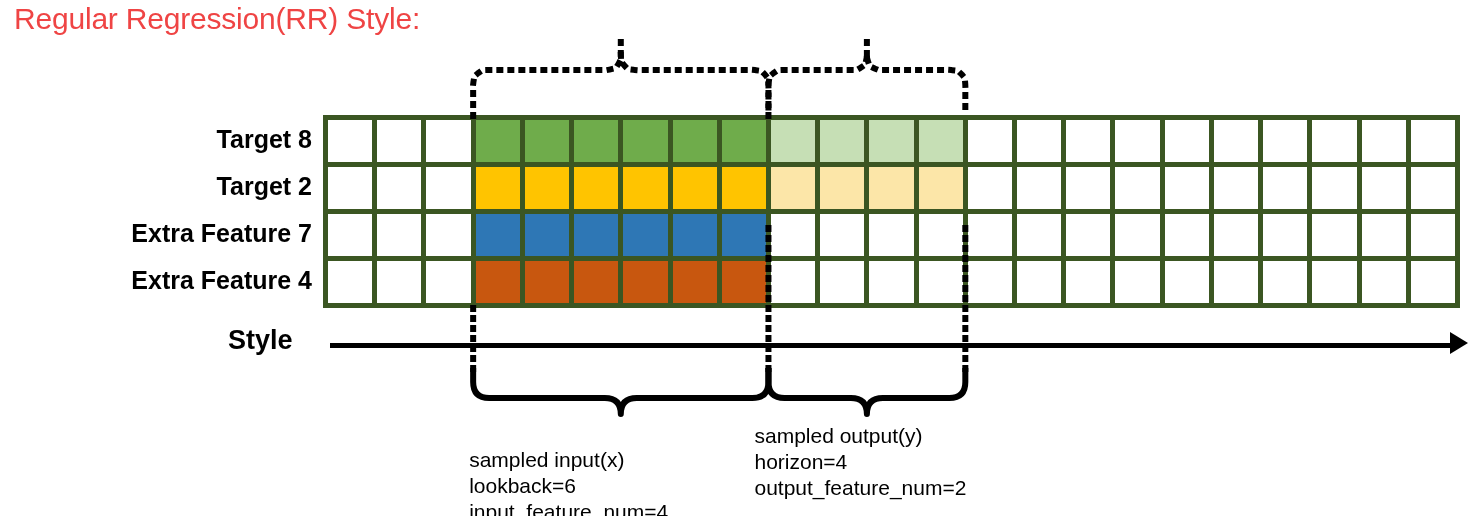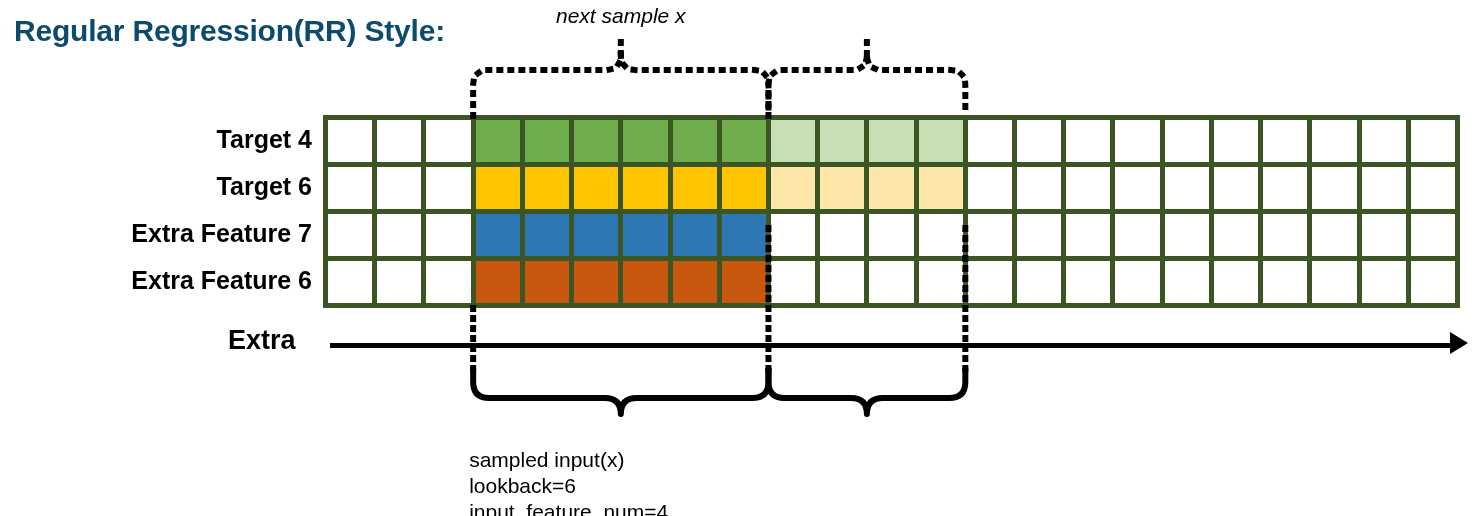--- a/index.html
+++ b/index.html
@@ -6,22 +6,22 @@
   body{
     width:1476px;height:516px;background:#ffffff;
     font-family:"Liberation Sans",sans-serif;
     position:relative;overflow:hidden;
   }
   #stage{position:absolute;left:0;top:0;width:1476px;height:516px;}
 
   
   .title{
     position:absolute;left:14px;top:2px;
-    font-size:30px;font-weight:700;color:#0c4a6e;
-    white-space:nowrap;letter-spacing:-0.2px;margin-top:12px;
+    font-size:30px;font-weight:400;color:#ef4444;
+    white-space:nowrap;letter-spacing:-0.2px;
   }
 
   
   .rowlabel{
     position:absolute;right:0;width:300px;
     text-align:right;
     font-size:25px;font-weight:700;color:#000;
     white-space:nowrap;
   }
   .rowlabel-wrap{position:absolute;left:0;width:312px;}
@@ -68,24 +68,24 @@
   }
 </style>
 </head>
 <body>
 
 <div id="stage">
 
   <div class="title">Regular Regression(RR) Style:</div>
 
   <div class="rowlabel-wrap" id="rowlabels" style="top: 115px;">
-      <div class="rowlabel" style="top: 10px;">Target 4</div>
-      <div class="rowlabel" style="top: 57px;">Target 6</div>
+      <div class="rowlabel" style="top: 10px;">Target 8</div>
+      <div class="rowlabel" style="top: 57px;">Target 2</div>
       <div class="rowlabel" style="top: 104px;">Extra Feature 7</div>
-      <div class="rowlabel" style="top: 151px;">Extra Feature 6</div>
+      <div class="rowlabel" style="top: 151px;">Extra Feature 4</div>
     </div>
 
   <div class="grid" id="grid" style="left: 323px; top: 115px; width: 1137px; height: 193px; grid-template-columns: repeat(23, 1fr); grid-template-rows: repeat(4, 1fr); gap: 5px; border-color: rgb(59, 86, 34); background: rgb(59, 86, 34);">
       <div class="cell" style="background: rgb(255, 255, 255);"></div>
       <div class="cell" style="background: rgb(255, 255, 255);"></div>
       <div class="cell" style="background: rgb(255, 255, 255);"></div>
       <div class="cell" style="background: rgb(111, 172, 75);"></div>
       <div class="cell" style="background: rgb(111, 172, 75);"></div>
       <div class="cell" style="background: rgb(111, 172, 75);"></div>
       <div class="cell" style="background: rgb(111, 172, 75);"></div>
@@ -169,29 +169,31 @@
       <div class="cell" style="background: rgb(255, 255, 255);"></div>
       <div class="cell" style="background: rgb(255, 255, 255);"></div>
       <div class="cell" style="background: rgb(255, 255, 255);"></div>
       <div class="cell" style="background: rgb(255, 255, 255);"></div>
       <div class="cell" style="background: rgb(255, 255, 255);"></div>
       <div class="cell" style="background: rgb(255, 255, 255);"></div>
       <div class="cell" style="background: rgb(255, 255, 255);"></div>
       <div class="cell" style="background: rgb(255, 255, 255);"></div>
     </div>
 
-  <div class="time-label" id="time-label" style="left: 228px; top: 325px;">Extra</div>
+  <div class="time-label" id="time-label" style="left: 228px; top: 325px;">Style</div>
   <div class="axis-line" id="axis-line" style="left: 330px; top: 343px; width: 1122px;"></div>
   <div class="axis-head" id="axis-head" style="left: 1450px; top: 332px;"></div>
 
-  <div class="anno-italic" id="anno0" style="left: 470.804px; top: 4px; width: 300px;">next sample x</div>
 
   <div class="blocktext" id="blk0" style="left: 469.152px; top: 423px; margin-top: 24px;">sampled input(x)
 lookback=6
 input_feature_num=4</div>
+  <div class="blocktext" id="blk1" style="left: 754.457px; top: 423px;">sampled output(y)
+horizon=4
+output_feature_num=2</div>
 
   <svg class="overlay" id="overlay" viewBox="0 0 1476 516">
       <path d="M 473.1521739130435 116
              L 473.1521739130435 86
              Q 473.1521739130435 70 489.1521739130435 70
              L 604.804347826087 70
              Q 620.804347826087 70 620.804347826087 54
              Q 620.804347826087 70 636.804347826087 70
              L 752.4565217391305 70
              Q 768.4565217391305 70 768.4565217391305 86

